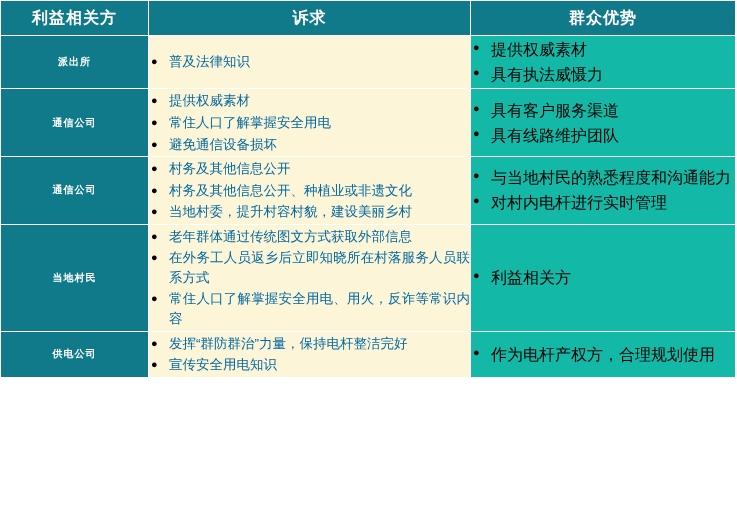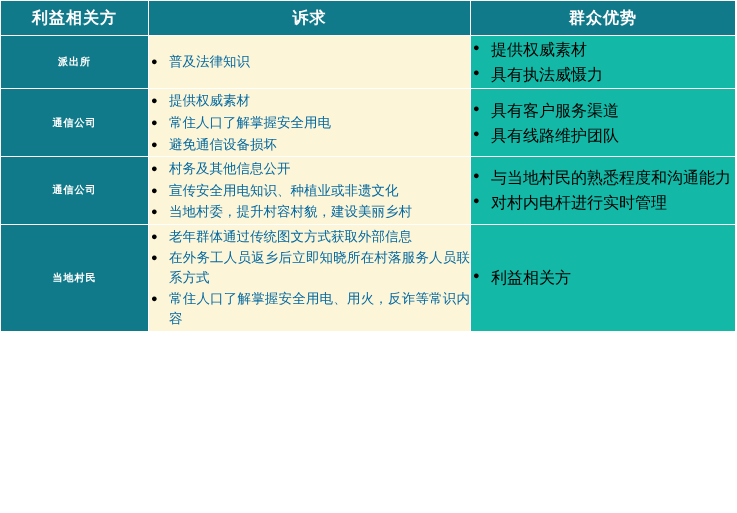--- a/index.html
+++ b/index.html
@@ -131,21 +131,21 @@
           <li>具有线路维护团队</li>
         </ul>
       </td>
     </tr>
 
     <tr>
       <td class="party">通信公司</td>
       <td class="demand">
         <ul class="bullets">
           <li>村务及其他信息公开</li>
-          <li>宣传安全用电知识、种植业或非遗文化</li>
+          <li>村务及其他信息公开、种植业或非遗文化</li>
           <li>当地村委，提升村容村貌，建设美丽乡村</li>
         </ul>
       </td>
       <td class="advantage">
         <ul class="bullets">
           <li>与当地村民的熟悉程度和沟通能力</li>
           <li>对村内电杆进行实时管理</li>
         </ul>
       </td>
     </tr>
@@ -159,14 +159,28 @@
           <li>常住人口了解掌握安全用电、用火，反诈等常识内容</li>
         </ul>
       </td>
       <td class="advantage">
         <ul class="bullets">
           <li>利益相关方</li>
         </ul>
       </td>
     </tr>
 
+    <tr>
+      <td class="party">供电公司</td>
+      <td class="demand">
+        <ul class="bullets">
+          <li>发挥“群防群治”力量，保持电杆整洁完好</li>
+          <li>宣传安全用电知识</li>
+        </ul>
+      </td>
+      <td class="advantage">
+        <ul class="bullets">
+          <li>作为电杆产权方，合理规划使用</li>
+        </ul>
+      </td>
+    </tr>
   </tbody>
 </table>
 
 </body></html>

